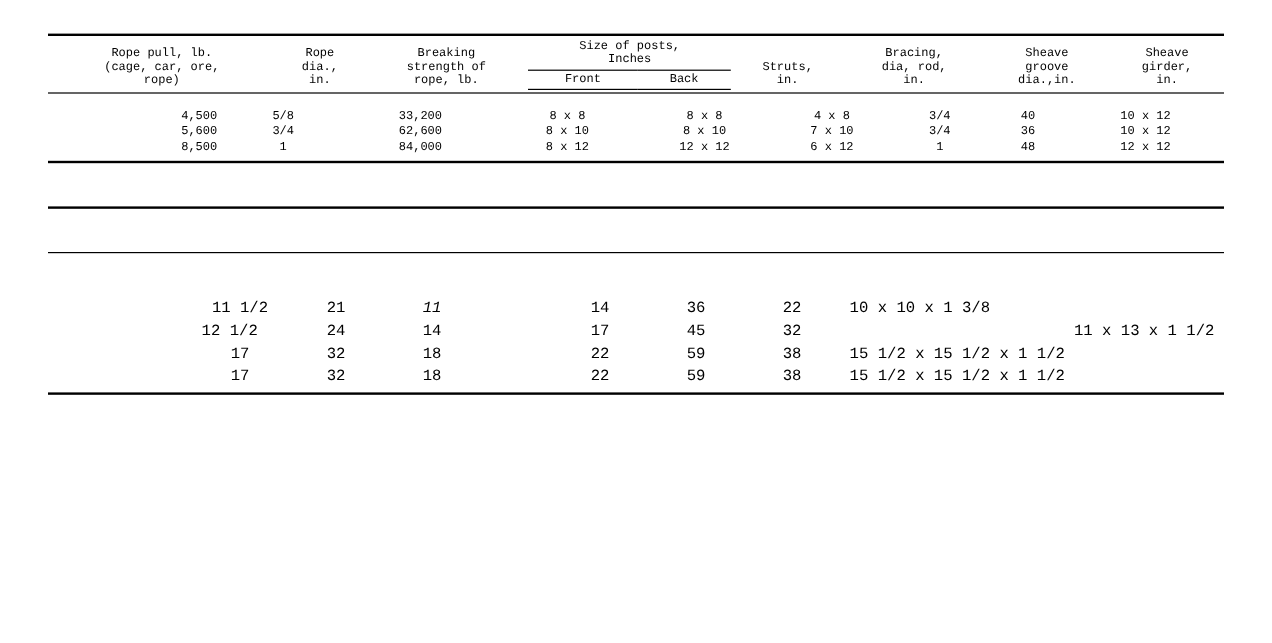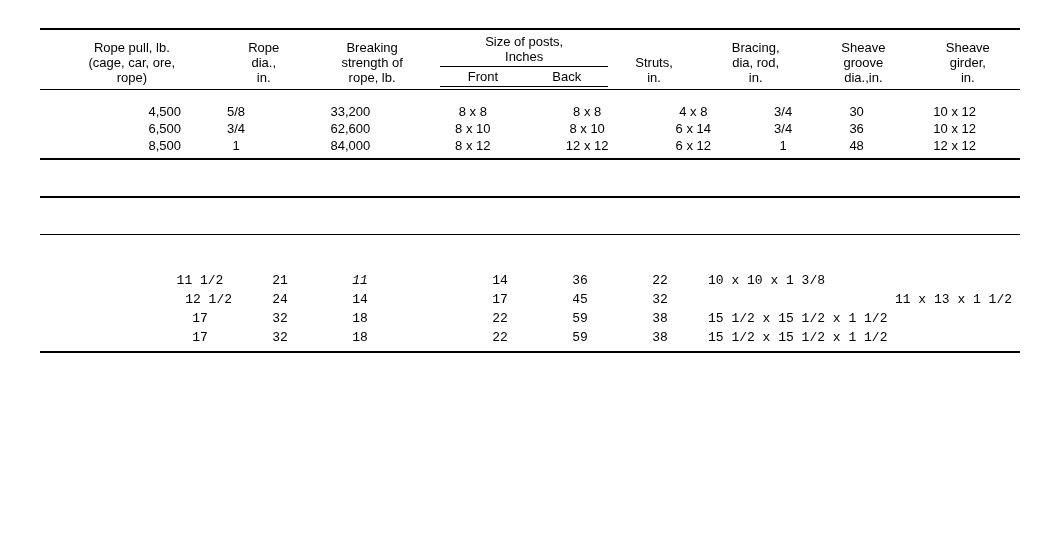--- a/index.html
+++ b/index.html
@@ -51,22 +51,22 @@
     .main-table {
       width: 100%;
       border-collapse: collapse;
       margin-bottom: 0px;
     }
 
     .main-table th, .main-table td {
       padding: 2px 6px;
       vertical-align: top;
       text-align: center;
-      font-size: 13px;
-      font-family: Liberation Sans, sans-serif;
+      font-size: 10px;
+      font-family: Liberation Mono, monospace;
     }
 
     .main-table th {
       font-weight: normal;
       vertical-align: bottom;
     }
 
     .header-underline {
       border-bottom: 1px solid #000;
     }
@@ -173,30 +173,30 @@
   <table class="main-table">
     <tbody id="table1-body">
     <tr class="data-row" style="padding-top: 8px;">
           <td style="text-align: right; width: 90px; padding: 8px 6px 1px;">4,500</td>
           <td style="text-align: center; width: 60px; padding: 8px 6px 1px;">5/8</td>
           <td style="text-align: center; width: 80px; padding: 8px 6px 1px;">33,200</td>
           <td style="text-align: center; width: 70px; padding: 8px 6px 1px;">8 x 8</td>
           <td style="text-align: center; width: 70px; padding: 8px 6px 1px;">8 x 8</td>
           <td style="text-align: center; width: 60px; padding: 8px 6px 1px;">4 x 8</td>
           <td style="text-align: center; width: 50px; padding: 8px 6px 1px;">3/4</td>
-          <td style="text-align: center; width: 40px; padding: 8px 6px 1px;">30</td>
+          <td style="text-align: center; width: 40px; padding: 8px 6px 1px;">40</td>
           <td style="text-align: center; width: 80px; padding: 8px 6px 1px;">10 x 12</td>
         </tr>
         <tr class="data-row">
-          <td style="text-align: right; width: 90px; padding: 1px 6px;">6,500</td>
+          <td style="text-align: right; width: 90px; padding: 1px 6px;">5,600</td>
           <td style="text-align: center; width: 60px; padding: 1px 6px;">3/4</td>
           <td style="text-align: center; width: 80px; padding: 1px 6px;">62,600</td>
           <td style="text-align: center; width: 70px; padding: 1px 6px;">8 x 10</td>
           <td style="text-align: center; width: 70px; padding: 1px 6px;">8 x 10</td>
-          <td style="text-align: center; width: 60px; padding: 1px 6px;">6 x 14</td>
+          <td style="text-align: center; width: 60px; padding: 1px 6px;">7 x 10</td>
           <td style="text-align: center; width: 50px; padding: 1px 6px;">3/4</td>
           <td style="text-align: center; width: 40px; padding: 1px 6px;">36</td>
           <td style="text-align: center; width: 80px; padding: 1px 6px;">10 x 12</td>
         </tr>
         <tr class="data-row">
           <td style="text-align: right; width: 90px; padding: 1px 6px;">8,500</td>
           <td style="text-align: center; width: 60px; padding: 1px 6px;">1</td>
           <td style="text-align: center; width: 80px; padding: 1px 6px;">84,000</td>
           <td style="text-align: center; width: 70px; padding: 1px 6px;">8 x 12</td>
           <td style="text-align: center; width: 70px; padding: 1px 6px;">12 x 12</td>
@@ -252,21 +252,21 @@
           <td style="text-align: center; width: 80px; padding: 6px 8px 2px;">21</td>
           <td style="text-align: center; width: 80px; padding: 6px 8px 2px; font-style: italic;">11</td>
           <td style="text-align: left; width: 60px; padding: 6px 8px 2px;"></td>
           <td style="text-align: center; width: 80px; padding: 6px 8px 2px;">14</td>
           <td style="text-align: center; width: 80px; padding: 6px 8px 2px;">36</td>
           <td style="text-align: center; width: 80px; padding: 6px 8px 2px;">22</td>
           <td style="text-align: left; padding: 6px 8px 2px;">10 x 10 x 1 3/8</td>
         </tr>
         <tr>
           <td style="text-align: left; width: 120px; padding: 2px 8px;"></td>
-          <td style="text-align: right; width: 80px; padding: 2px 8px;">12 1/2</td>
+          <td style="text-align: left; width: 80px; padding: 2px 8px;">12 1/2</td>
           <td style="text-align: center; width: 80px; padding: 2px 8px;">24</td>
           <td style="text-align: center; width: 80px; padding: 2px 8px;">14</td>
           <td style="text-align: left; width: 60px; padding: 2px 8px;"></td>
           <td style="text-align: center; width: 80px; padding: 2px 8px;">17</td>
           <td style="text-align: center; width: 80px; padding: 2px 8px;">45</td>
           <td style="text-align: center; width: 80px; padding: 2px 8px;">32</td>
           <td style="text-align: right; padding: 2px 8px;">11 x 13 x 1 1/2</td>
         </tr>
         <tr>
           <td style="text-align: left; width: 120px; padding: 2px 8px;"></td>

